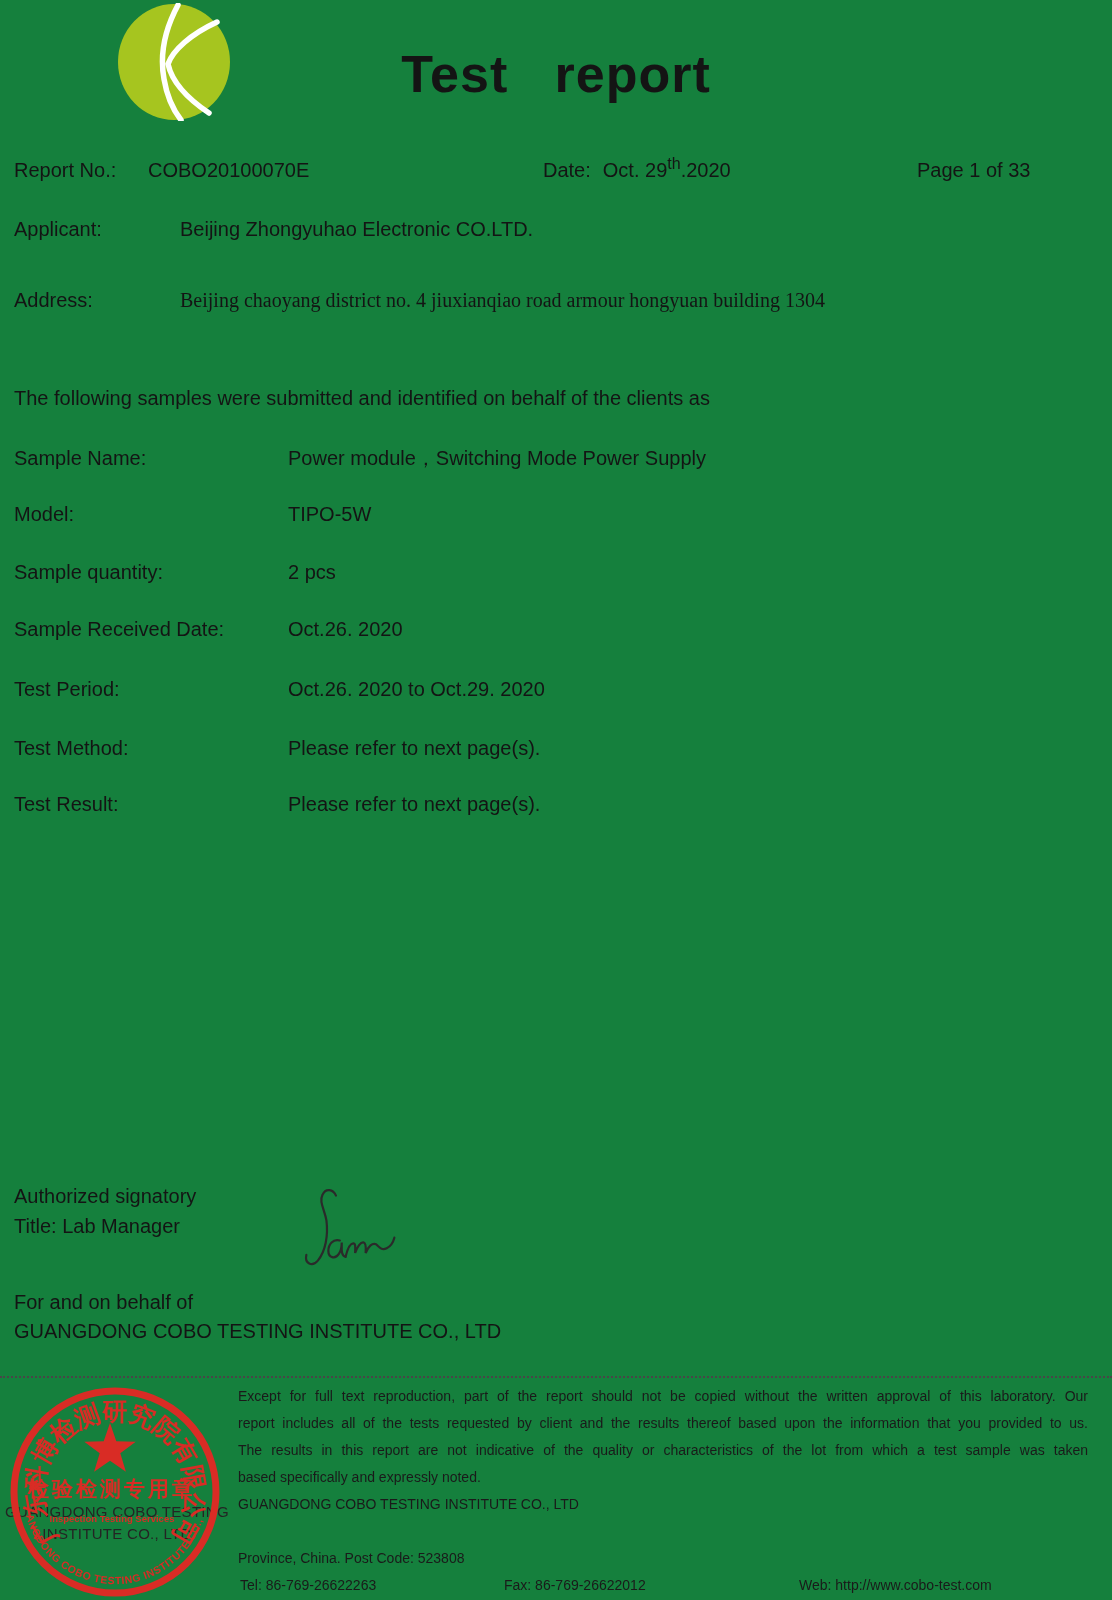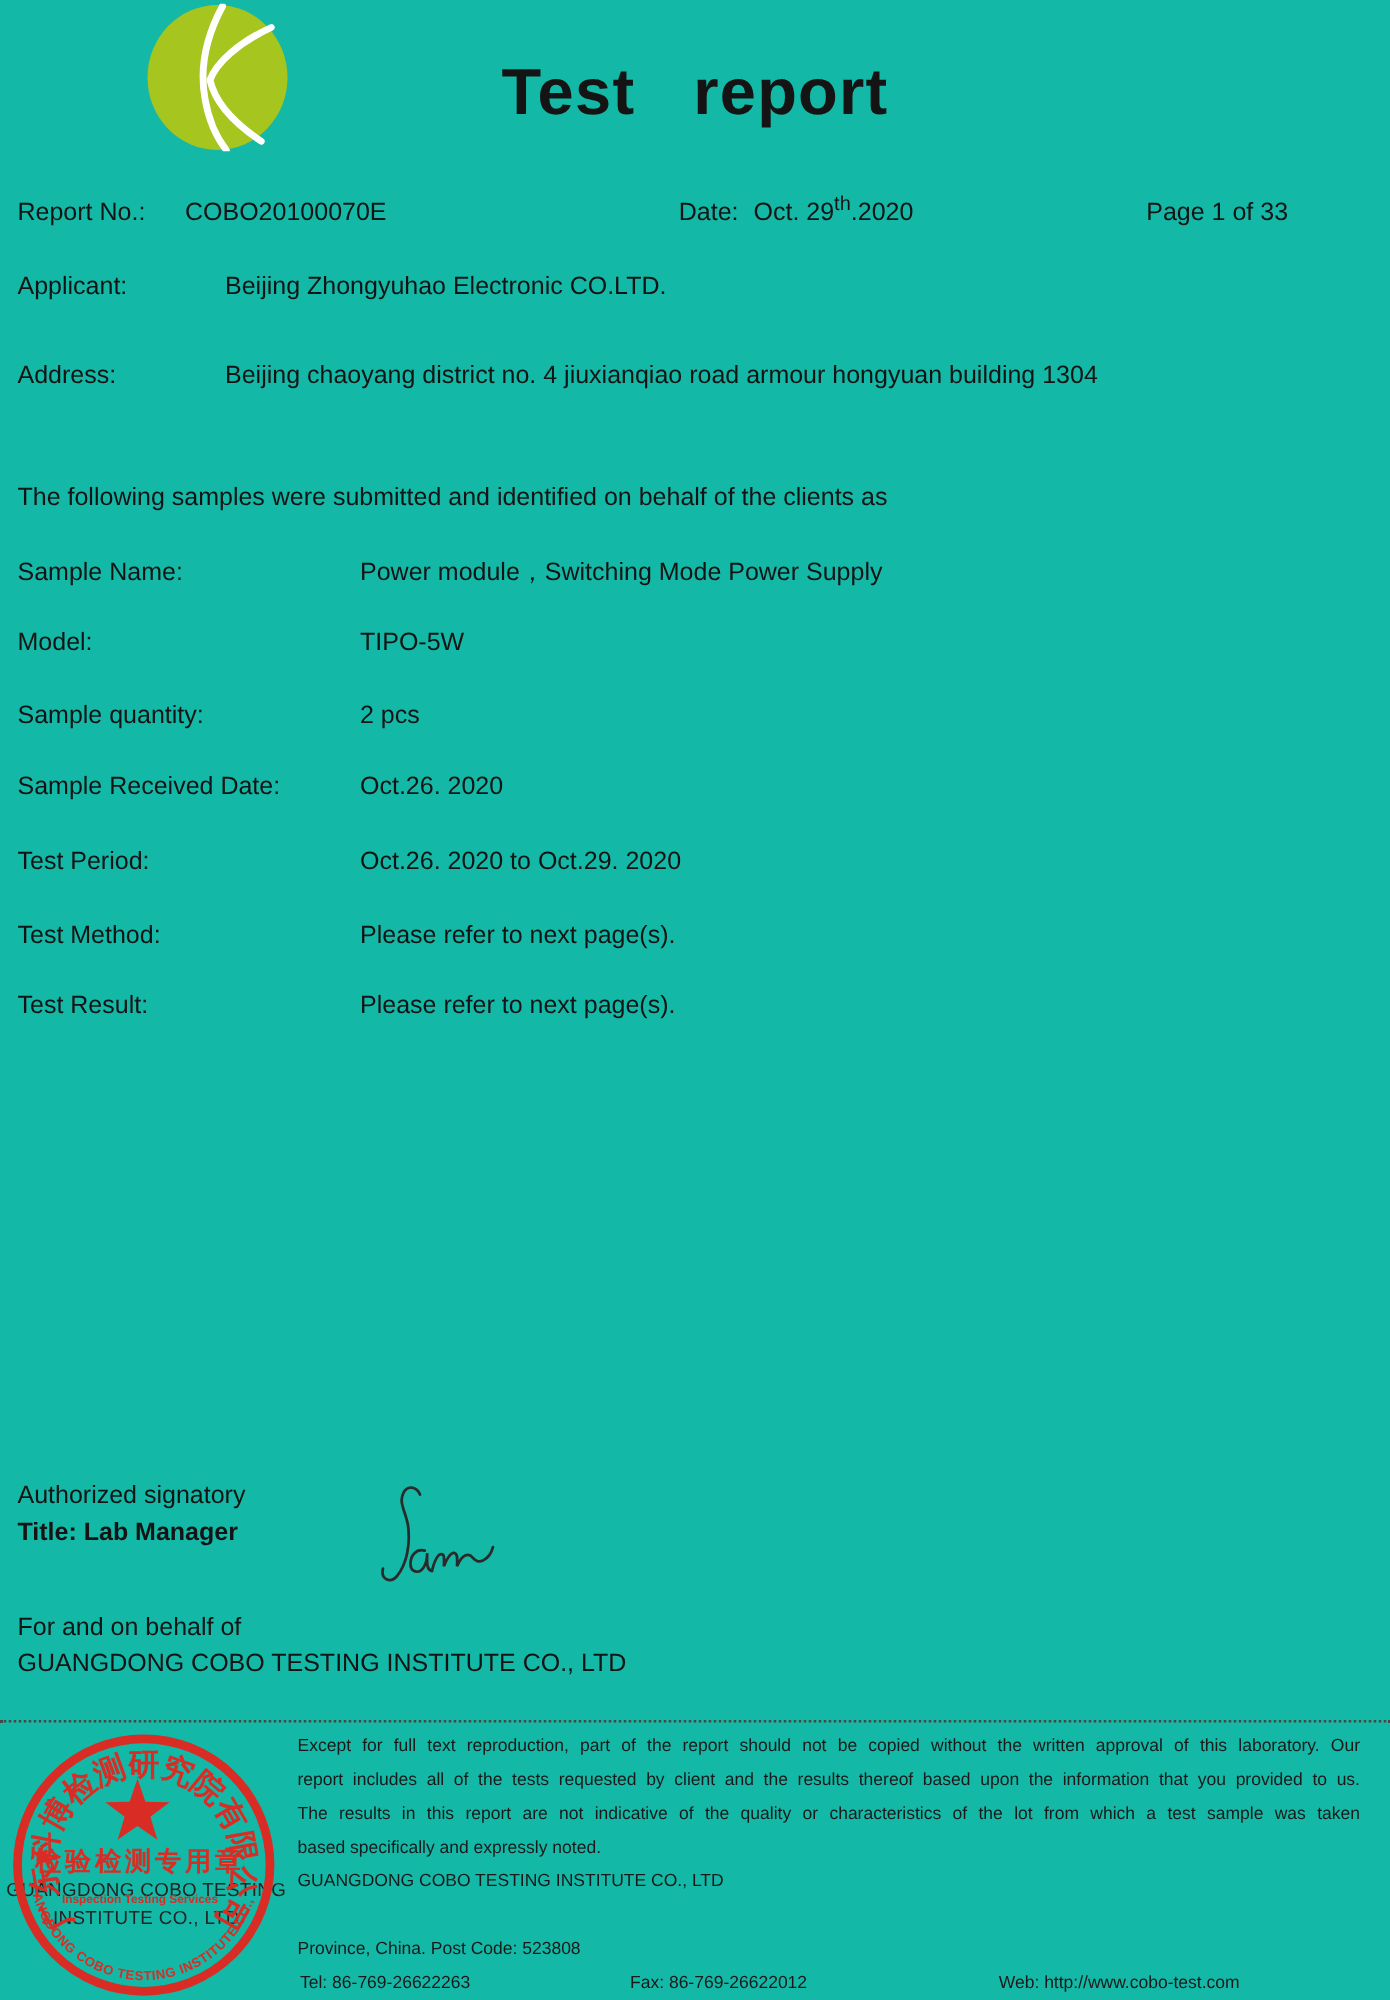--- a/index.html
+++ b/index.html
@@ -1,18 +1,18 @@
 <!DOCTYPE html>
 <html><head>
 <meta charset="utf-8">
 <style>
   html,body{margin:0;padding:0;background:#888;}
   #page{
     position:relative;width:1112px;height:1600px;margin:0 auto;
-    background:#14b8a6;overflow:hidden;
+    background:#15803d;overflow:hidden;
     font-family:"Liberation Sans","DejaVu Sans",sans-serif;
     color:#141414;
   }
   .abs{position:absolute;}
   .t20{font-size:20px;line-height:24px;white-space:nowrap;}
   #title{
     left:0;right:0;top:44px;text-align:center;
     font-size:52px;font-weight:bold;white-space:pre;letter-spacing:1px;
   }
   .hline{top:158px;}
@@ -45,21 +45,21 @@
   <div class="abs t20 hline lblcol">Report No.:</div>
   <div class="abs t20 hline" style="left:148px;">COBO20100070E</div>
   <div class="abs t20 hline" style="left:543px;">
     <span>Date:</span><span style="margin-left:12px;">Oct. 29</span><sup class="th">th</sup><span>.2020</span>
   </div>
   <div class="abs t20 hline" style="left:917px;">Page 1 of 33</div>
 
   <div class="abs t20 lblcol" style="top:217px;">Applicant:</div>
   <div class="abs t20" style="left:180px;top:217px;">Beijing Zhongyuhao Electronic CO.LTD.</div>
   <div class="abs t20 lblcol" style="top:288px;">Address:</div>
-  <div class="abs t20" style="left:180px;top:288px;">Beijing chaoyang district no. 4 jiuxianqiao road armour hongyuan building 1304</div>
+  <div class="abs t20" style="left:180px;top:288px;font-family:Liberation Serif, serif;">Beijing chaoyang district no. 4 jiuxianqiao road armour hongyuan building 1304</div>
 
   <div class="abs t20 lblcol" style="top:386px;">The following samples were submitted and identified on behalf of the clients as</div>
 
   <div>
     <div class="abs t20 lblcol" style="top:446px;">Sample Name:</div>
     <div class="abs t20" style="left:288px;top:446px;">Power module，Switching Mode Power Supply</div>
   </div>
   <div>
     <div class="abs t20 lblcol" style="top:502px;">Model:</div>
     <div class="abs t20" style="left:288px;top:502px;">TIPO-5W</div>
@@ -79,21 +79,21 @@
   <div>
     <div class="abs t20 lblcol" style="top:736px;">Test Method:</div>
     <div class="abs t20" style="left:288px;top:736px;">Please refer to next page(s).</div>
   </div>
   <div>
     <div class="abs t20 lblcol" style="top:792px;">Test Result:</div>
     <div class="abs t20" style="left:288px;top:792px;">Please refer to next page(s).</div>
   </div>
 
   <div class="abs sig-label lblcol" style="top:1181px;">Authorized signatory</div>
-  <div class="abs sig-label lblcol" style="top:1211px;font-weight:bold;">Title: Lab Manager</div>
+  <div class="abs sig-label lblcol" style="top:1211px;">Title: Lab Manager</div>
 
   <svg class="abs" style="left:291px;top:1186px;" width="112" height="88" viewBox="0 0 115 92" aria-label="Sam">
     <g fill="none" stroke="#2a2a2a" stroke-width="2.3" stroke-linecap="round">
       <path d="M 46,10 C 43,3 35,2 32,9 C 28,17 34,24 36,36 C 38,52 35,68 27,78 C 21,85 13,81 15,72"></path>
       <path d="M 50,57 C 43,55 38,61 38,68 C 38,75 45,77 49,71 C 51,68 52,63 52,59 C 52,66 51,73 56,74"></path>
       <path d="M 56,74 C 58,66 61,60 64,60 C 67,60 66,66 66,70 C 68,64 72,58 75,59 C 78,60 77,66 77,70 C 80,63 84,59 88,61 C 91,63 93,68 99,65 C 103,63 106,58 107,54"></path>
     </g>
   </svg>
 
   <div class="abs sig-label lblcol" style="top:1287px;">For and on behalf of</div>

